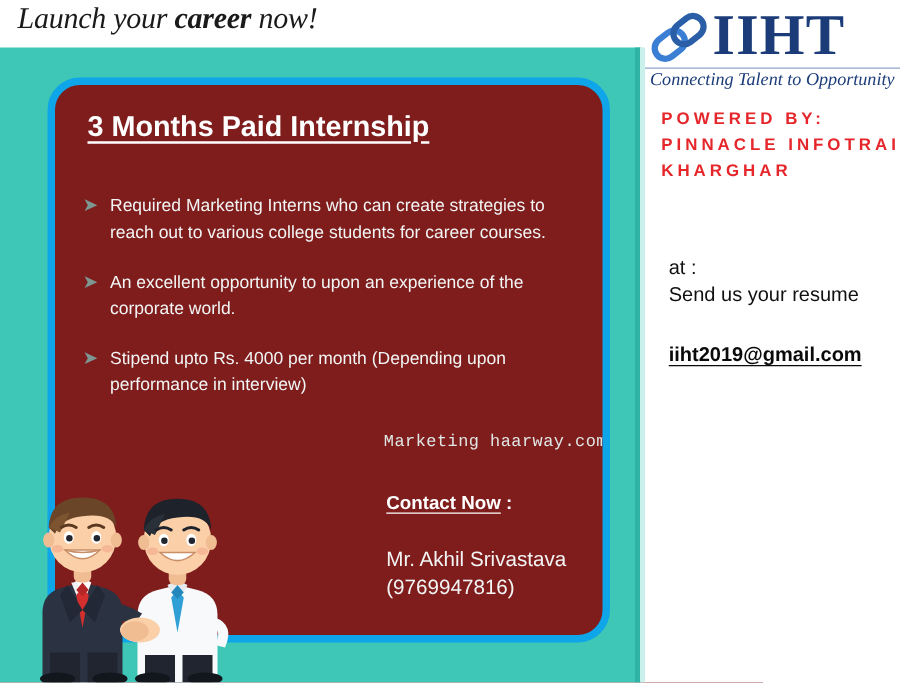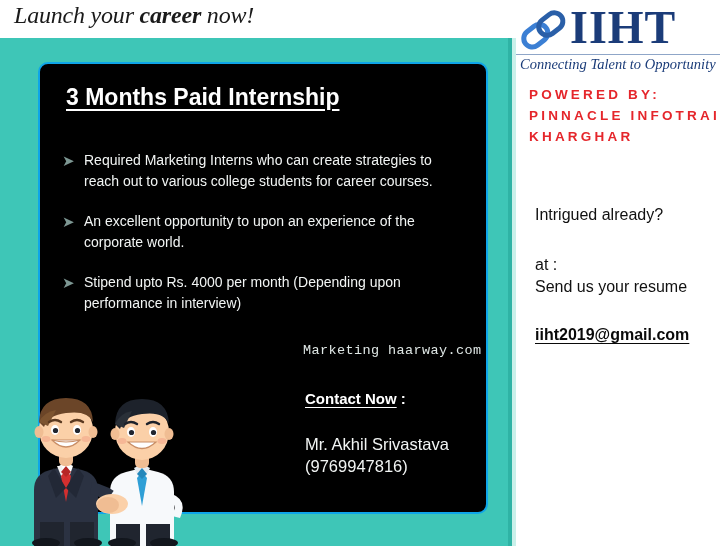--- a/index.html
+++ b/index.html
@@ -68,23 +68,23 @@
     background: #c9f0ea;
   }
 
   
   .dark-card {
     position: absolute;
     left: 38px;
     top: 62px;
     width: 450px;
     height: 452px;
-    background: #000000;
-    border: 2px solid #0ea5e9;
-    border-radius: 10px;
+    background: #7f1d1d;
+    border: 6px solid #0ea5e9;
+    border-radius: 26px;
     box-sizing: border-box;
     overflow: hidden;
   }
 
   .card-title {
     position: absolute;
     left: 26px;
     top: 20px;
     font-size: 23px;
     font-weight: bold;
@@ -394,21 +394,20 @@
     <div class="logo-tagline">Connecting Talent to Opportunity</div>
   </div>
 
   <div class="powered">
     <div class="powered-line">POWERED BY:</div>
     <div class="powered-line">PINNACLE INFOTRAIN</div>
     <div class="powered-line">KHARGHAR</div>
   </div>
 
   <div class="cta">
-    <div class="cta-q">Intrigued already?</div>
     <div class="cta-send">
       <div>at :</div>
       <div>Send us your resume</div>
     </div>
     <div class="cta-email">iiht2019@gmail.com</div>
   </div>
 
 </div>
 
 </body></html>

